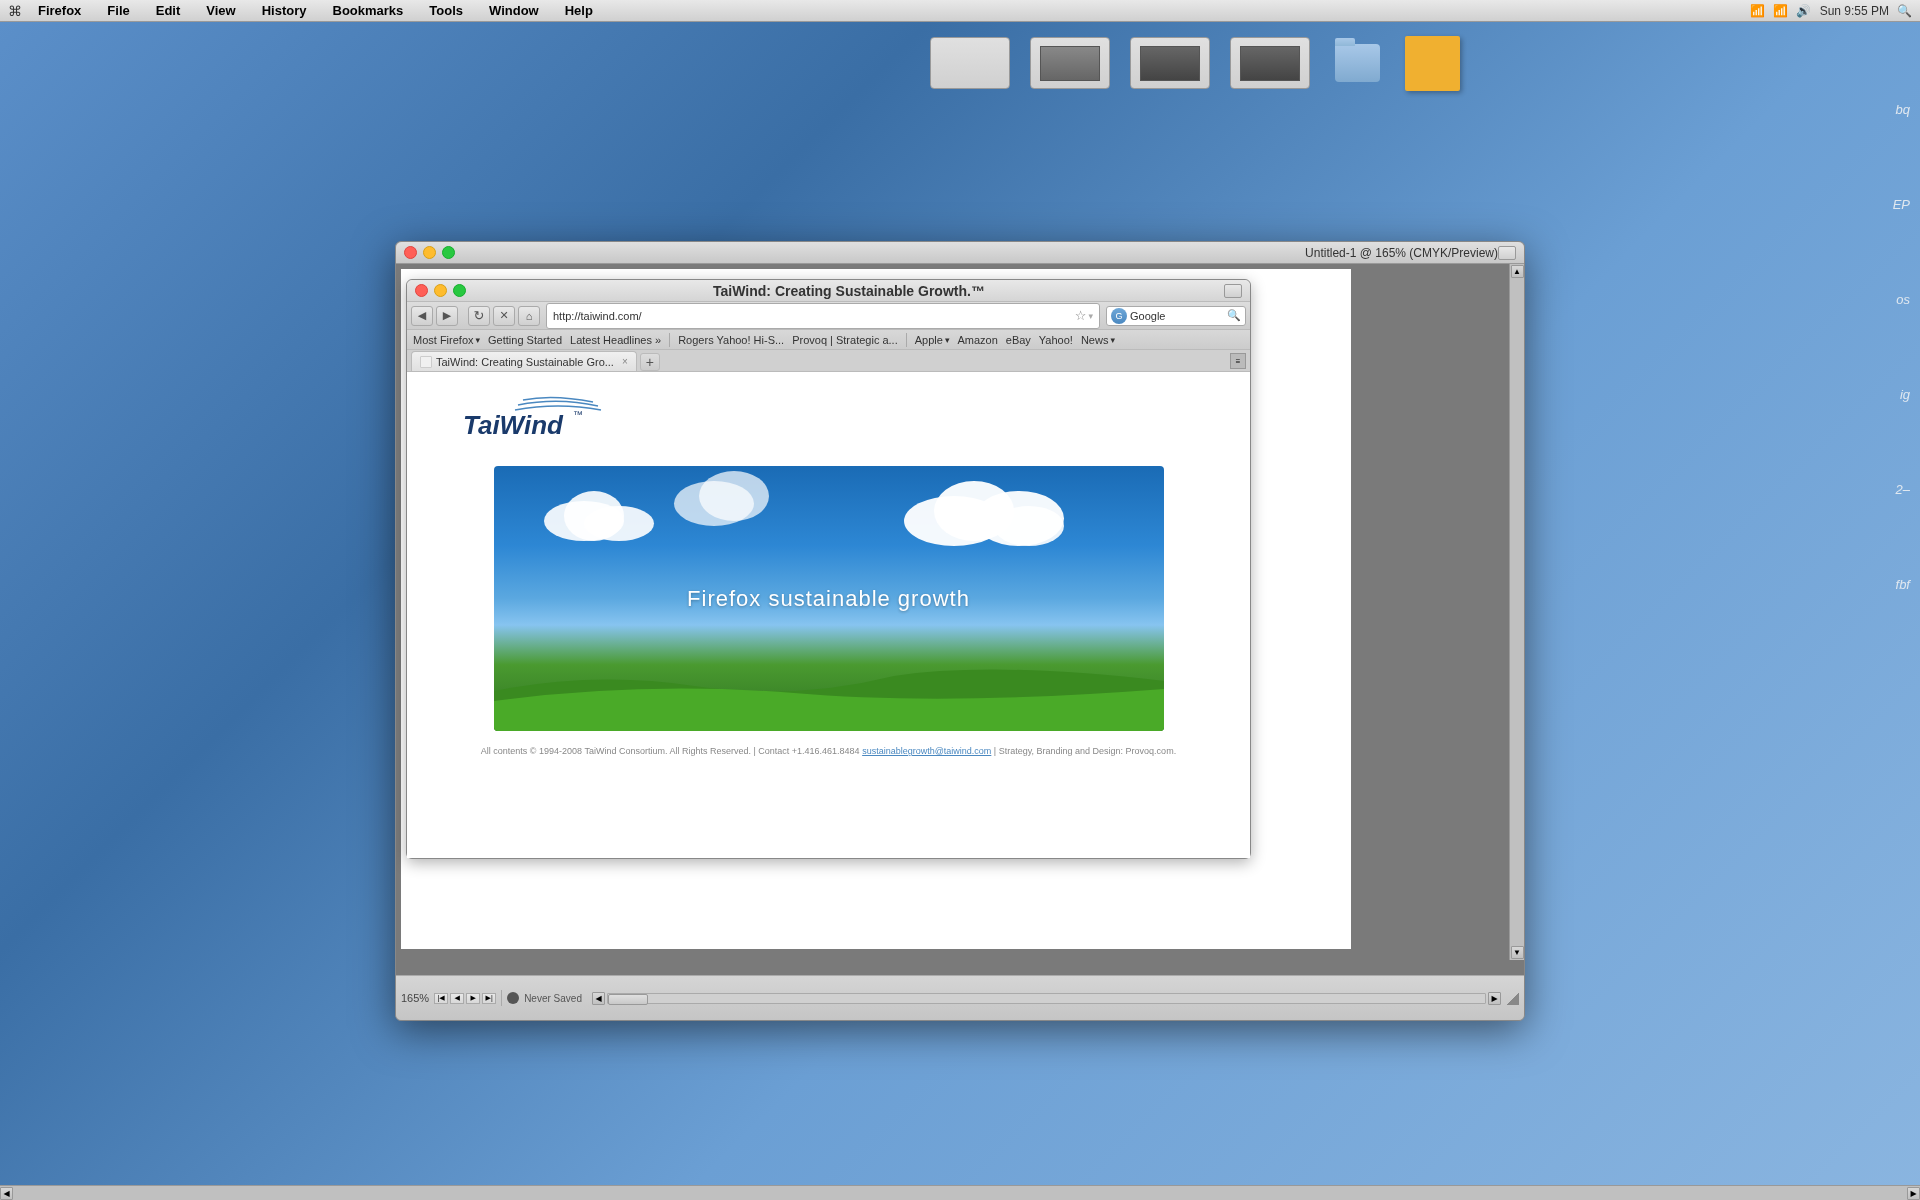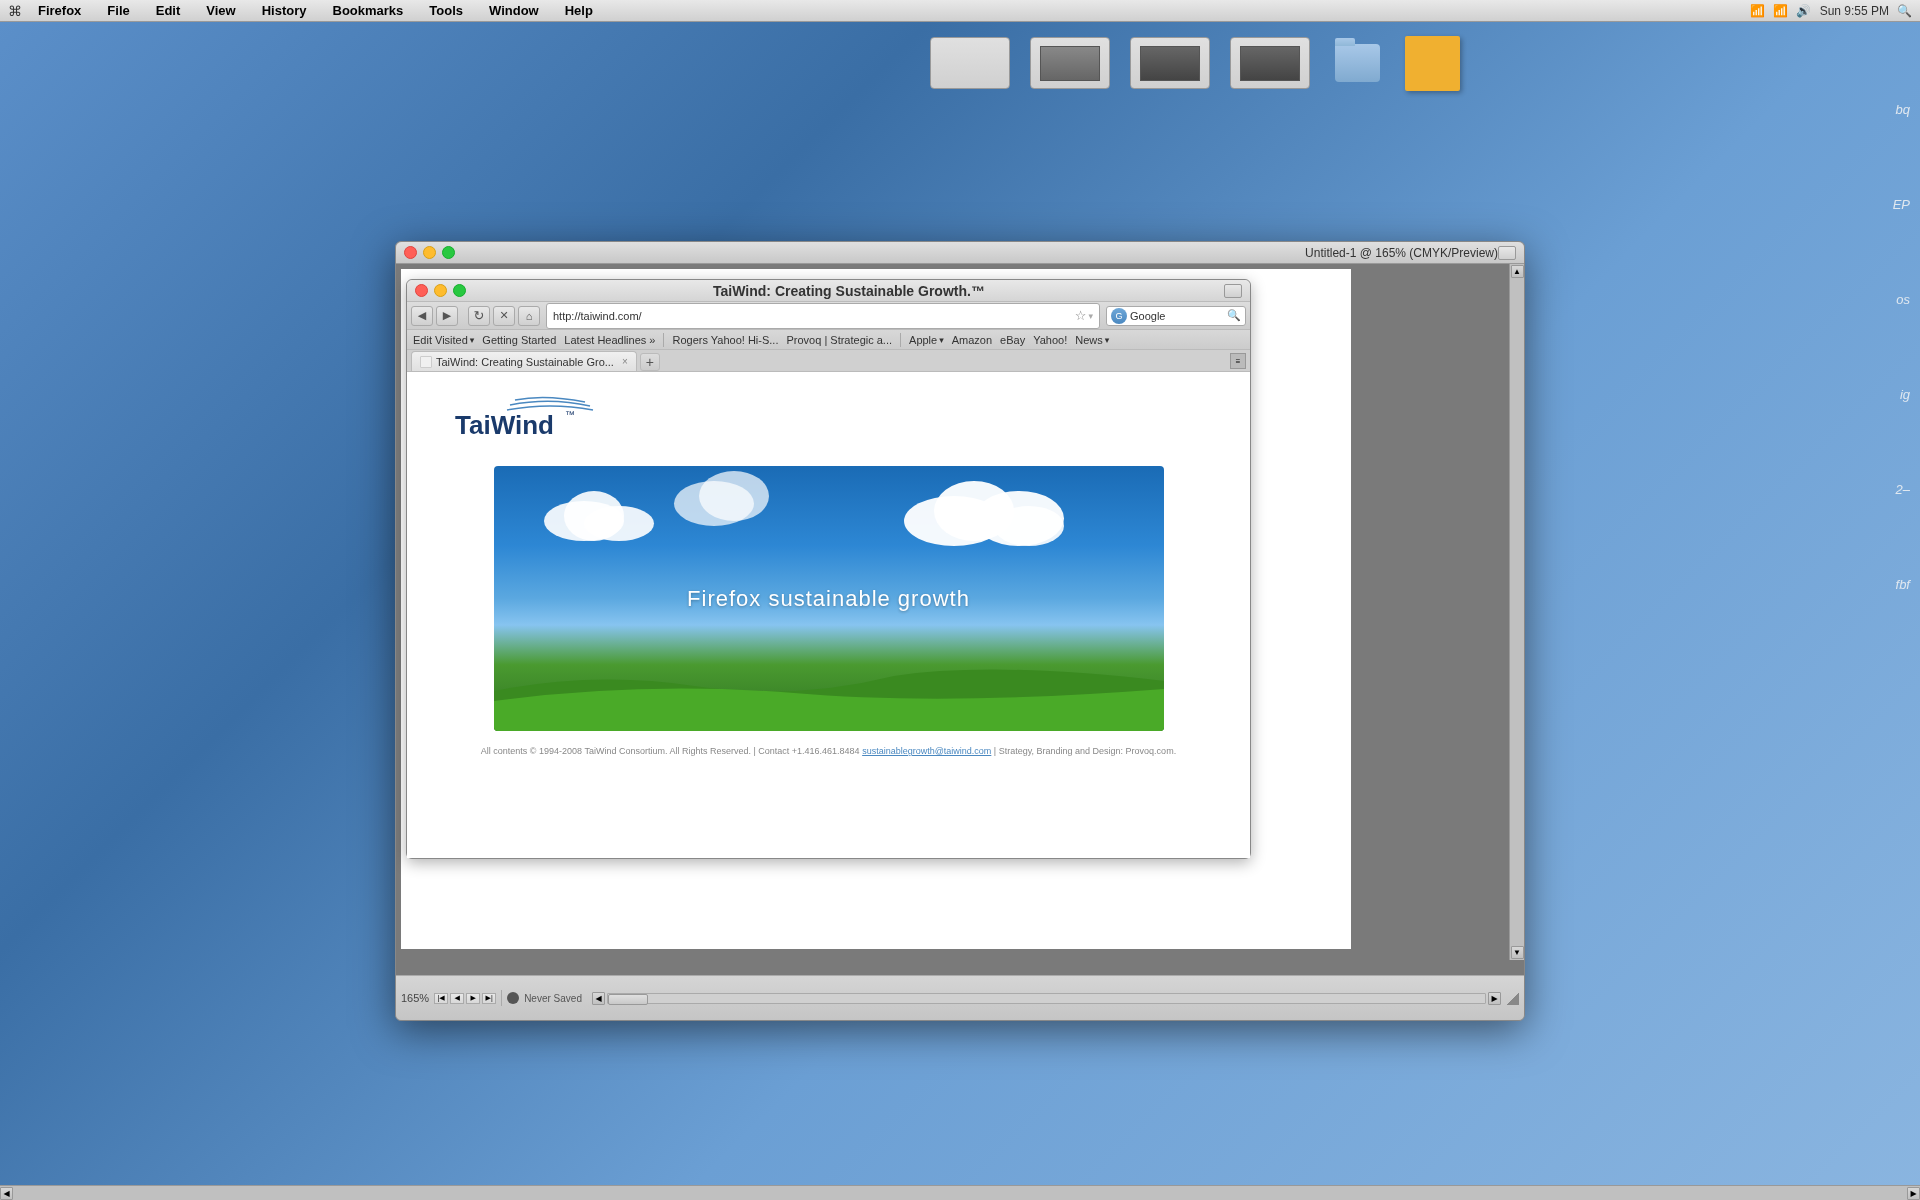--- a/index.html
+++ b/index.html
@@ -381,21 +381,22 @@
       flex-direction: column;
       align-items: center;
     }
 
     
     .taiwind-logo {
       display: flex;
       align-items: flex-end;
       margin-bottom: 20px;
       align-self: flex-start;
-      margin-left: 28px;
+      margin-left: 36px;
+      font-style: italic;
     }
 
     
     .hero-image {
       width: 670px;
       height: 265px;
       border-radius: 4px;
       overflow: hidden;
       position: relative;
       background: linear-gradient(to bottom, #1a6bb5 0%, #2d87d4 30%, #5ba8e0 50%, #87c4f0 60%, #4a9a30 75%, #2d7020 100%);
@@ -632,21 +633,21 @@
               <span style="font-size:9px;color:#aaa;margin-left:2px;">▾</span>
             </div>
             <div class="search-bar">
               <div class="search-icon-btn">G</div>
               <span class="search-text">Google</span>
               <span style="font-size:11px;color:#888;cursor:pointer;">🔍</span>
             </div>
           </div>
 
           <div class="bookmarks-bar">
-            <span class="bookmark-item has-arrow">Edit Visited</span>
+            <span class="bookmark-item has-arrow">Most Firefox</span>
             <span class="bookmark-item">Getting Started</span>
             <span class="bookmark-item">Latest Headlines »</span>
             <div class="bk-separator"></div>
             <span class="bookmark-item">Rogers Yahoo! Hi-S...</span>
             <span class="bookmark-item">Provoq | Strategic a...</span>
             <div class="bk-separator"></div>
             <span class="bookmark-item has-arrow">Apple</span>
             <span class="bookmark-item">Amazon</span>
             <span class="bookmark-item">eBay</span>
             <span class="bookmark-item">Yahoo!</span>

